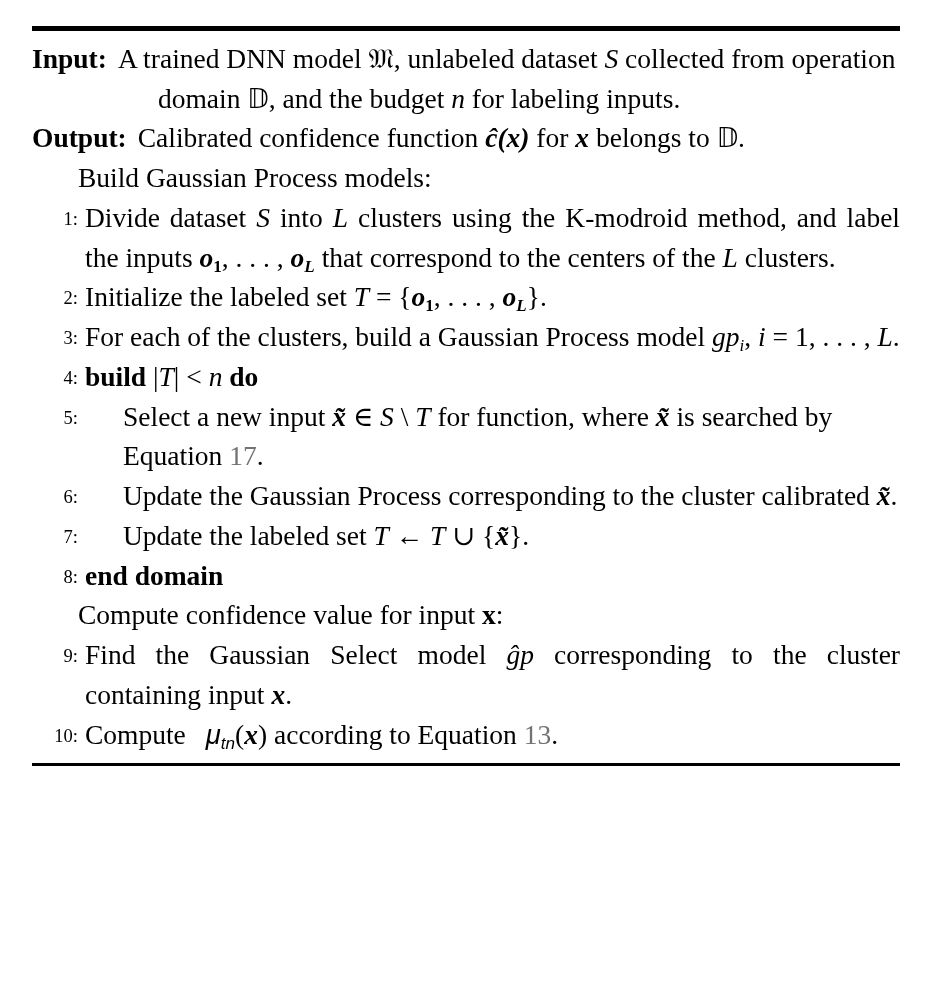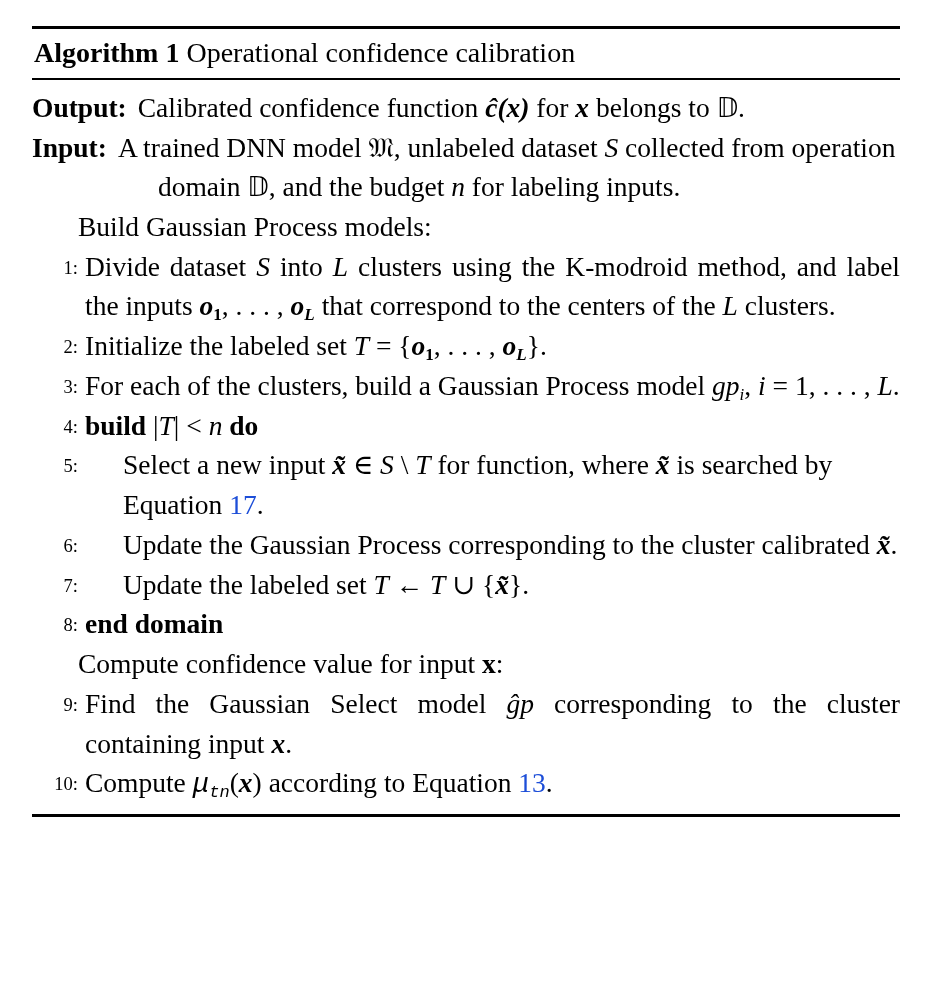--- a/index.html
+++ b/index.html
@@ -96,62 +96,59 @@
     font-size: 27.5px;
     line-height: 1.445;
     padding-left: 46px;
     white-space: nowrap;
   }
   .section-note .bx { font-weight: bold; }
 
   .bold { font-weight: bold; }
   .it { font-style: italic; }
   .bit { font-weight: bold; font-style: italic; }
-  .ref { color: #1d4ed8; }
+  .ref { color: #737373; }
 
   
   .mvar { font-style: italic; }
   .bvec { font-weight: bold; font-style: italic; }
   sub {
     font-size: 0.62em;
     line-height: 0;
     vertical-align: -0.28em;
     font-style: italic;
   }
   .nosub { font-style: normal; }
   .frak { font-family: "DejaVu Serif", serif; }
   .bbb  { font-family: "DejaVu Sans", sans-serif; font-size: 0.95em; }
-  .mu   { font-family: Liberation Mono, monospace; font-style: italic; }
+  .mu   { font-family: Liberation Sans, sans-serif; font-style: italic; margin-left: 13px; }
   .just { text-align: justify; text-align-last: left; }
 </style>
 </head>
 <body>
 
 <div id="algo-box">
 
   <div class="rule-top"></div>
 
-  <div class="algo-title">
-    <span class="kw">Algorithm 1</span><span>&nbsp;</span><span>Operational confidence calibration</span>
-  </div>
 
   <div class="rule-mid"></div>
 
   <div class="algo-body">
+
+    <div class="row io">
+      <div class="lbl">Input:</div>
+      <div class="txt hang-neg"><span>A trained DNN model </span><span class="frak">𝔐</span><span>, unlabeled dataset </span><span class="mvar">S</span><span> collected</span> <span>from operation domain </span><span class="bbb">𝔻</span><span>, and the budget </span><span class="mvar">n</span><span> for labeling inputs.</span></div>
+    </div>
 
     <div class="row io">
       <div class="lbl">Output:</div>
       <div class="txt"><span>Calibrated confidence function </span><span class="bit">ĉ(x)</span><span> for </span><span class="bvec">x</span><span> belongs to </span><span class="bbb">𝔻</span><span>.</span></div>
     </div>
 
-    <div class="row io">
-      <div class="lbl">Input:</div>
-      <div class="txt hang-neg"><span>A trained DNN model </span><span class="frak">𝔐</span><span>, unlabeled dataset </span><span class="mvar">S</span><span> collected</span> <span>from operation domain </span><span class="bbb">𝔻</span><span>, and the budget </span><span class="mvar">n</span><span> for labeling inputs.</span></div>
-    </div>
-
     <div class="section-note">Build Gaussian Process models:</div>
 
     <div class="row step">
       <div class="num">1:</div>
       <div class="txt just"><span>Divide dataset </span><span class="mvar">S</span><span> into </span><span class="mvar">L</span><span> clusters using the K-modroid method, and label the inputs </span><span class="bvec"><span>o</span><sub class="nosub">1</sub></span><span>, . . . , </span><span class="bvec"><span>o</span><sub>L</sub></span><span> that correspond to the centers of the </span><span class="mvar">L</span><span> clusters.</span></div>
     </div>
 
     <div class="row step">
       <div class="num">2:</div>
       <div class="txt"><span>Initialize the labeled set </span><span class="mvar">T</span><span> = {</span><span class="bvec"><span>o</span><sub class="nosub">1</sub></span><span>, . . . , </span><span class="bvec"><span>o</span><sub>L</sub></span><span>}.</span></div>

